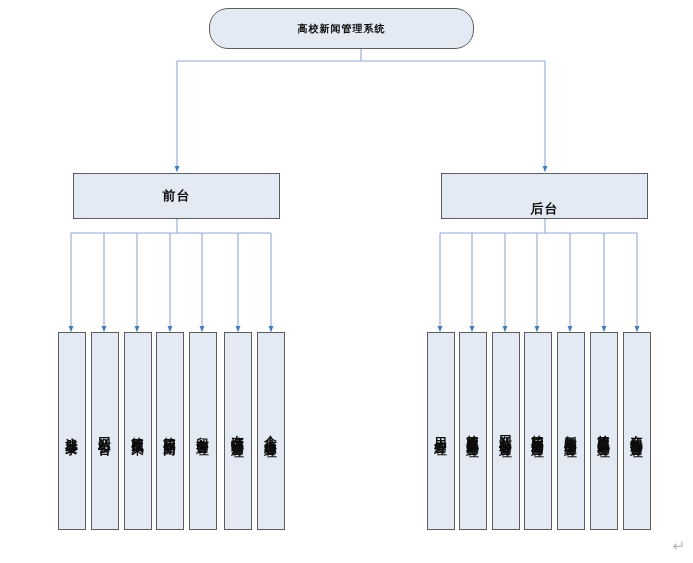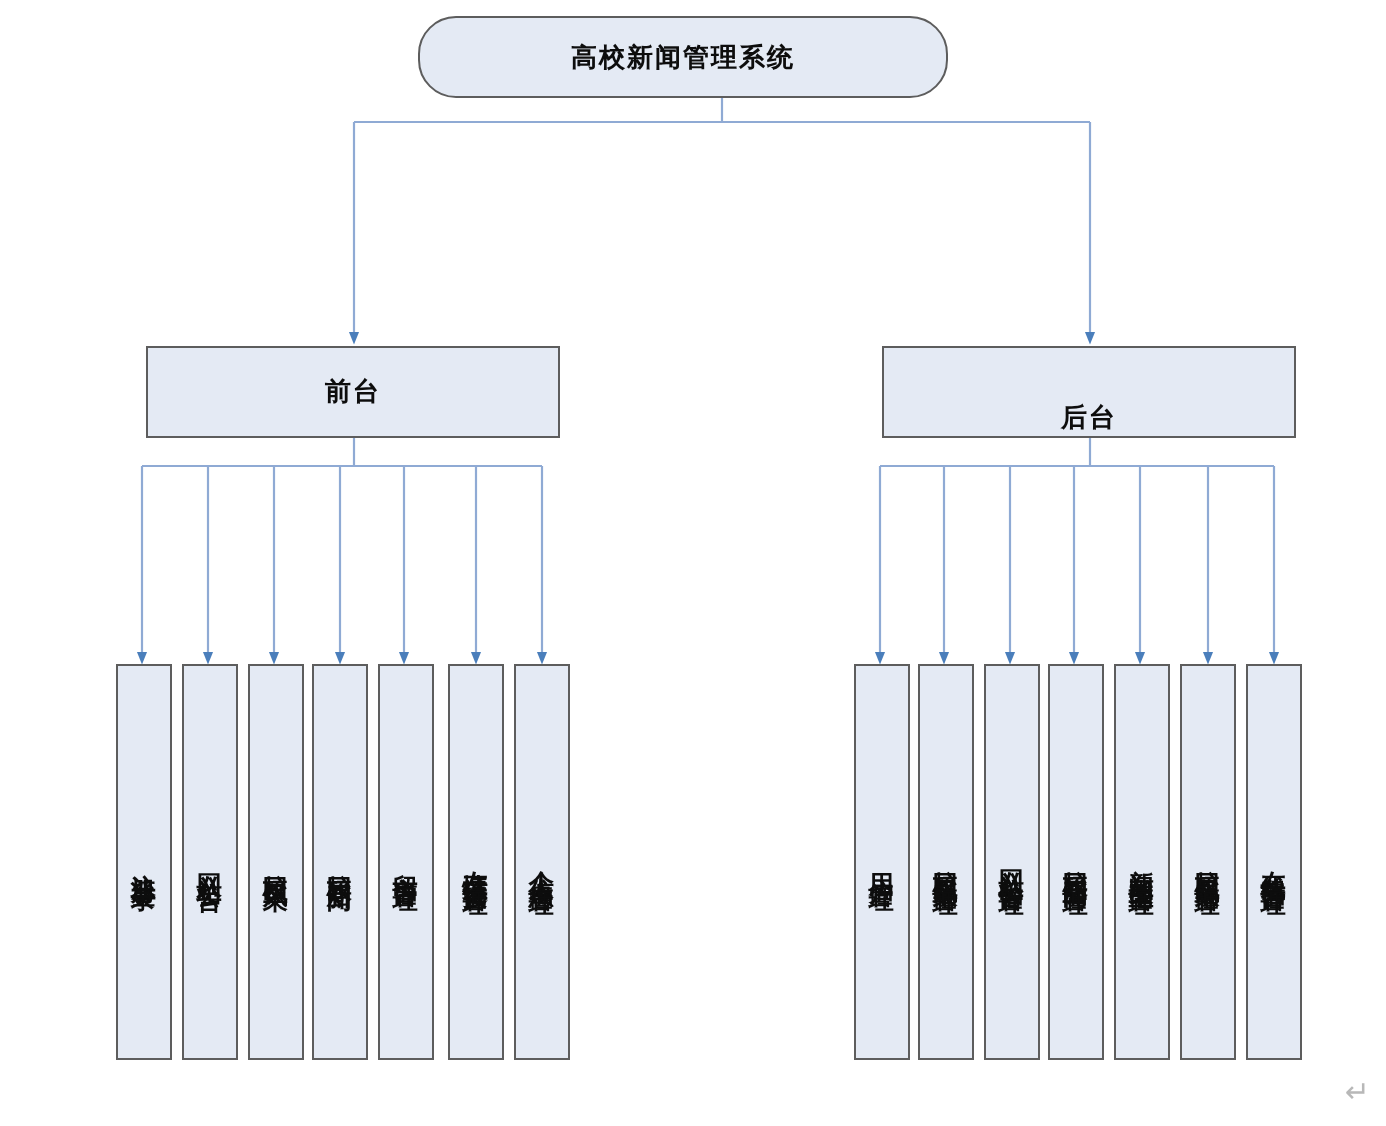--- a/index.html
+++ b/index.html
@@ -34,21 +34,21 @@
     background: #e4eaf4;
     border: 1px solid #5d5d5d;
     display: flex;
     align-items: center;
     justify-content: center;
     color: #0d0d0d;
     z-index: 2;
   }
 
   .node-root {
-    font-size: 13px;
+    font-size: 10px;
     font-weight: bold;
     letter-spacing: 1px;
     border-radius: 19px;
   }
   .node-branch {
     font-size: 13px;
     font-weight: bold;
     letter-spacing: 1px;
   }
 

